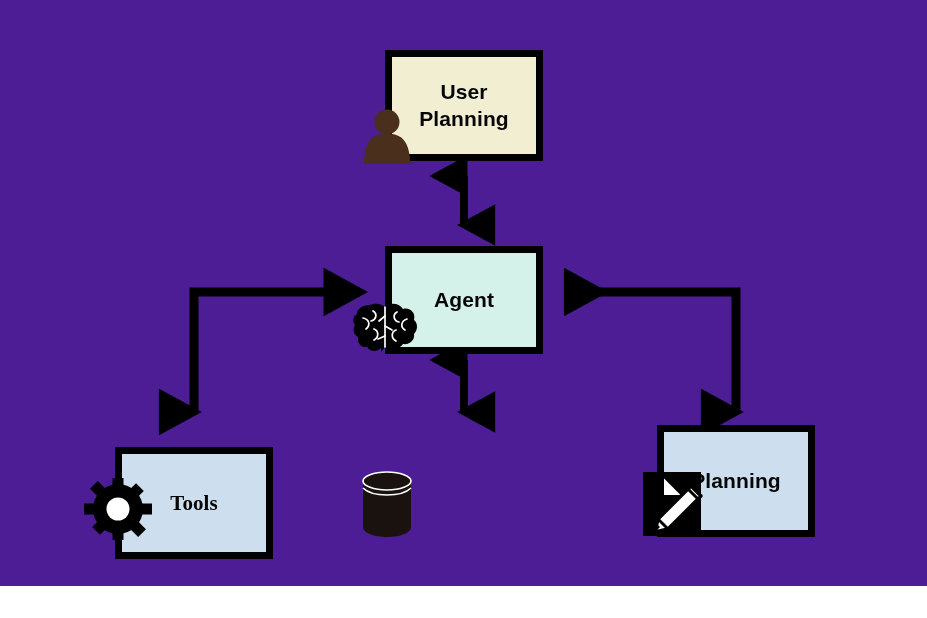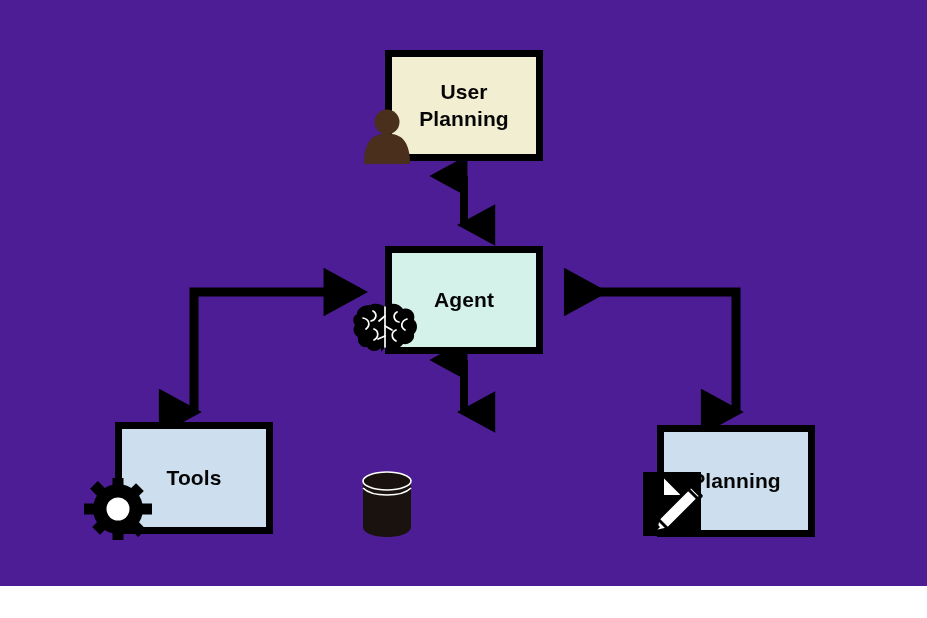--- a/index.html
+++ b/index.html
@@ -48,23 +48,24 @@
     width: 158px; height: 111px;
     background: #f1eed1;
   }
   #node-agent {
     left: 385px;  top: 238px;
     width: 158px; height: 108px;
     background: #d4f2ea;
     margin-top: 8px;
   }
   #node-tools {
-    left: 115px;  top: 422px;
+    left: 115px;  top: 447px;
     width: 158px; height: 112px;
     background: #cddfee;
+    font-family: Liberation Serif, serif;
   }
   #node-memory {
     left: 385px;  top: 425px;
     width: 158px; height: 112px;
     background: #cddfee;
   }
   #node-planning {
     left: 657px;  top: 425px;
     width: 158px; height: 112px;
     background: #cddfee;

